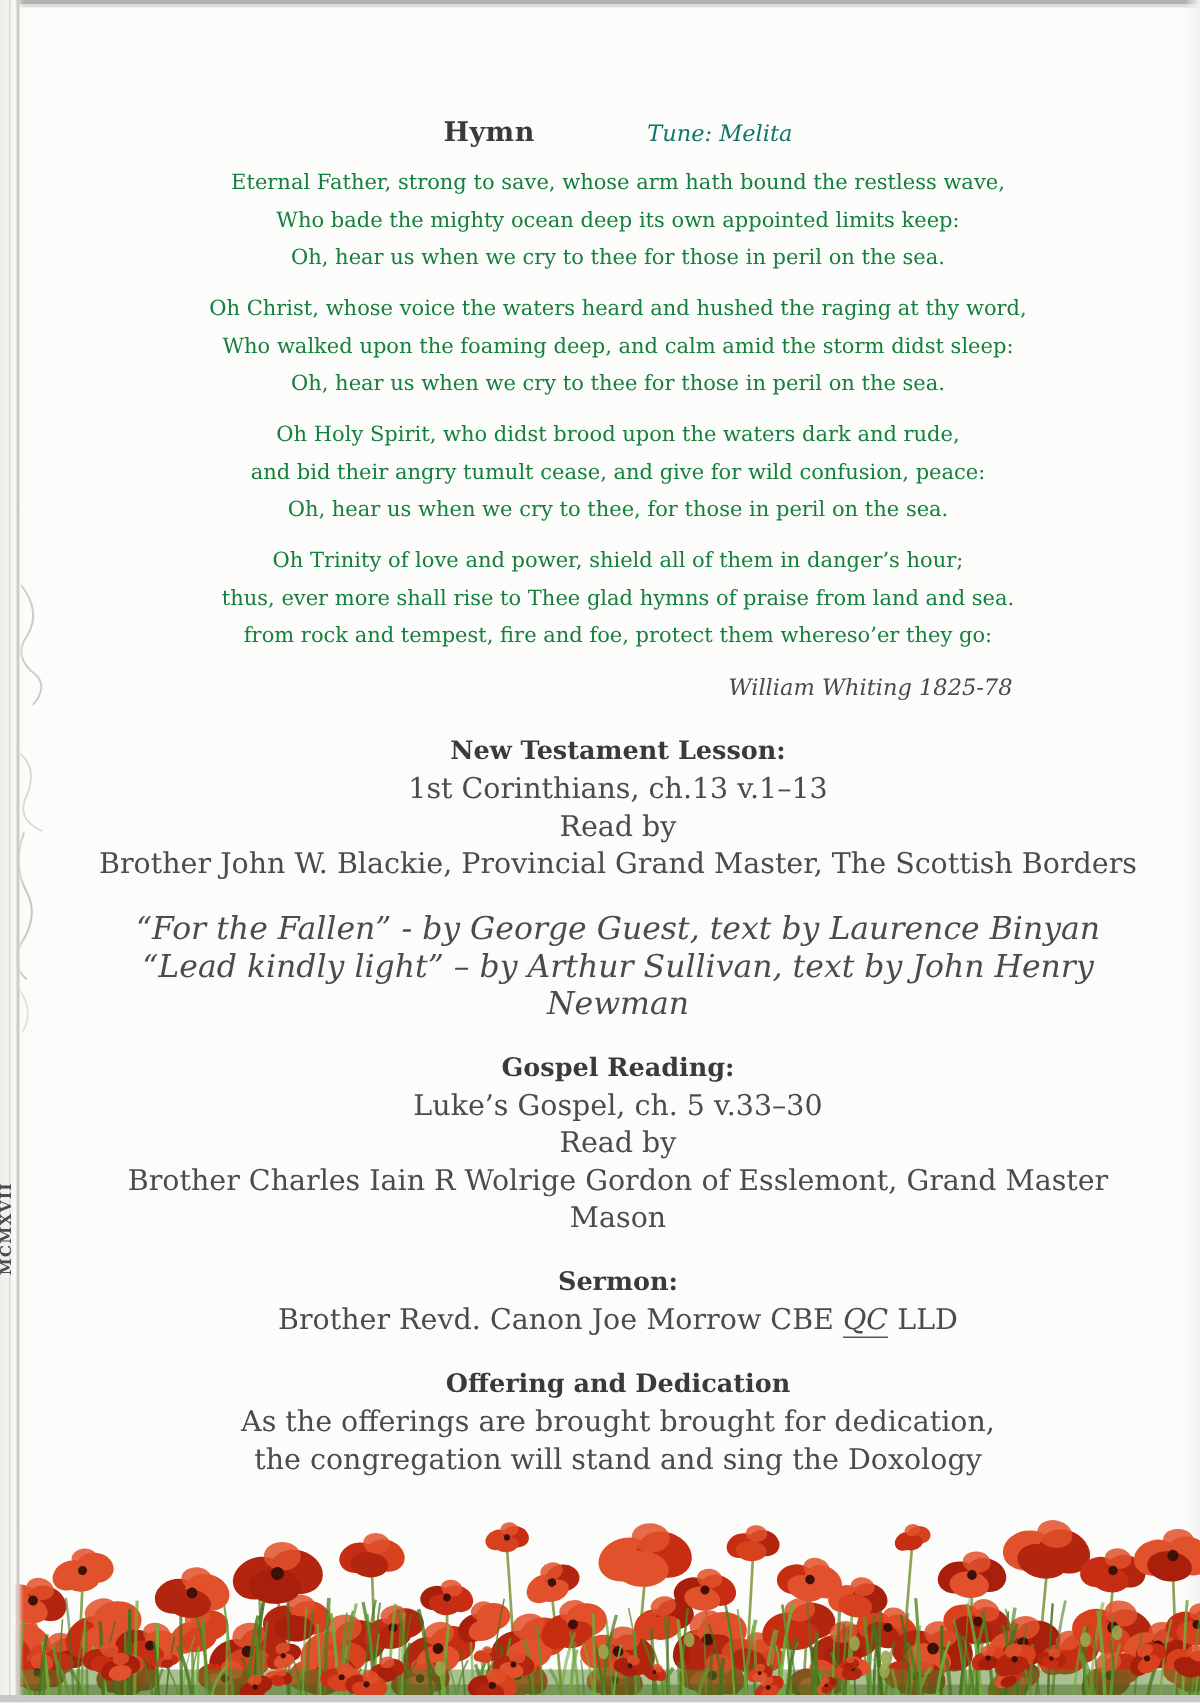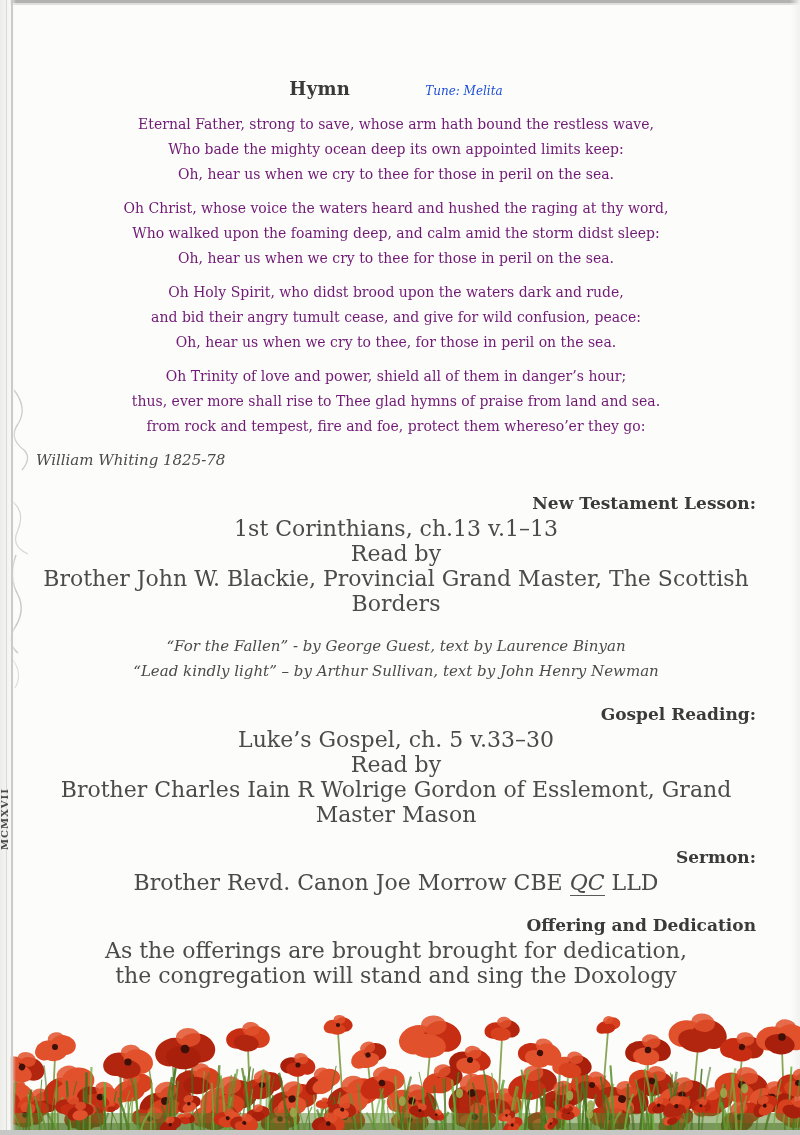--- a/index.html
+++ b/index.html
@@ -19,33 +19,33 @@
   .spine-line1{position:absolute;top:0;left:6px;width:1px;height:1135px;background:#d9d9d6;z-index:5;}
   .spine-line2{position:absolute;top:0;left:11px;width:2px;height:1135px;background:#cbcbc8;z-index:5;}
   .spine-text{
     position:absolute;left:-1px;top:788px;height:62px;width:15px;overflow:hidden;z-index:6;
     writing-mode:vertical-rl;transform:rotate(180deg);
     font:bold 10px "DejaVu Serif", serif;color:#4b4b4b;letter-spacing:1px;
   }
   .showthrough{position:absolute;left:0;top:380px;z-index:4;}
 
   
-  .content{position:absolute;left:36px;top:76px;width:720px;text-align:center;z-index:2;}
+  .content{position:absolute;left:52px;top:76px;width:720px;text-align:center;z-index:2;}
   .title-row{display:flex;justify-content:center;align-items:baseline;gap:38px;
     line-height:25px;margin-bottom:8px;}
   .title-main{font-weight:bold;font-size:18px;color:#3a3a3a;letter-spacing:.3px;}
-  .title-tune{font-style:italic;font-size:12px;color:#1d4ed8;margin-left:37px;}
+  .title-tune{font-style:italic;font-size:15px;color:#0f766e;margin-left:37px;}
   .verse{margin:0 0 9px 0;}
-  .vline{font-size:14px;line-height:25px;color:#701a75;}
+  .vline{font-size:14px;line-height:25px;color:#15803d;}
   .attribution{font-style:italic;font-size:15px;line-height:25px;color:#4a4a4a;
-    text-align:left;padding-right:97px;margin-top:4px;}
+    text-align:right;padding-right:97px;margin-top:4px;}
   .section{margin-top:18px;}
-  .heading{font-weight:bold;font-size:17px;line-height:25px;color:#3a3a3a;text-align:right;}
-  .bline{font-size:22px;line-height:25px;color:#4b4b4b;}
-  .iline{font-style:italic;font-size:15px;line-height:25px;color:#4b4b4b;}
+  .heading{font-weight:bold;font-size:17px;line-height:25px;color:#3a3a3a;}
+  .bline{font-size:19px;line-height:25px;color:#4b4b4b;}
+  .iline{font-style:italic;font-size:21px;line-height:25px;color:#4b4b4b;}
   .qc{border-bottom:1.5px solid #5a5a5a;font-style:italic;}
 
   
   .poppies{position:absolute;left:0;bottom:4px;width:800px;height:126px;z-index:3;}
 </style>
 </head>
 <body>
 
 <div class="page">
 

